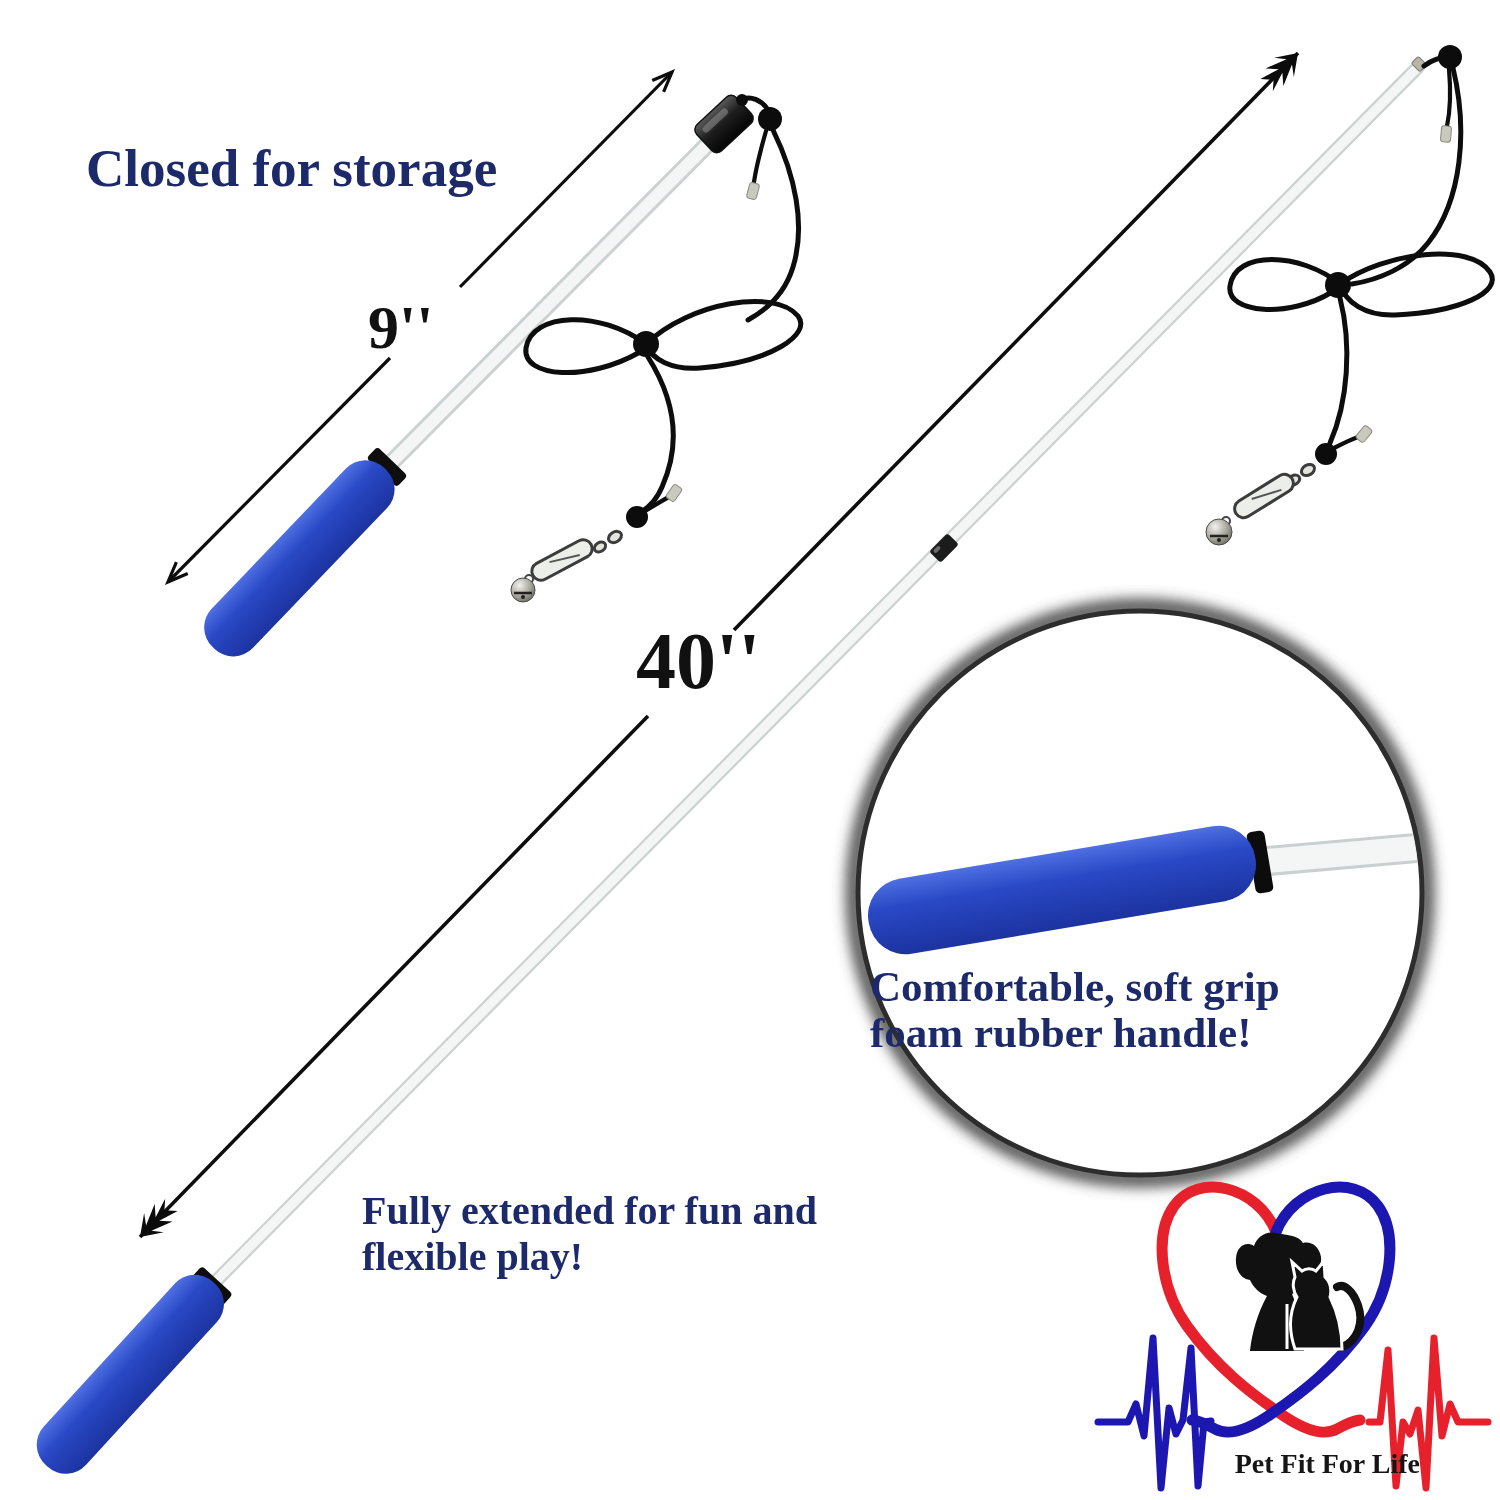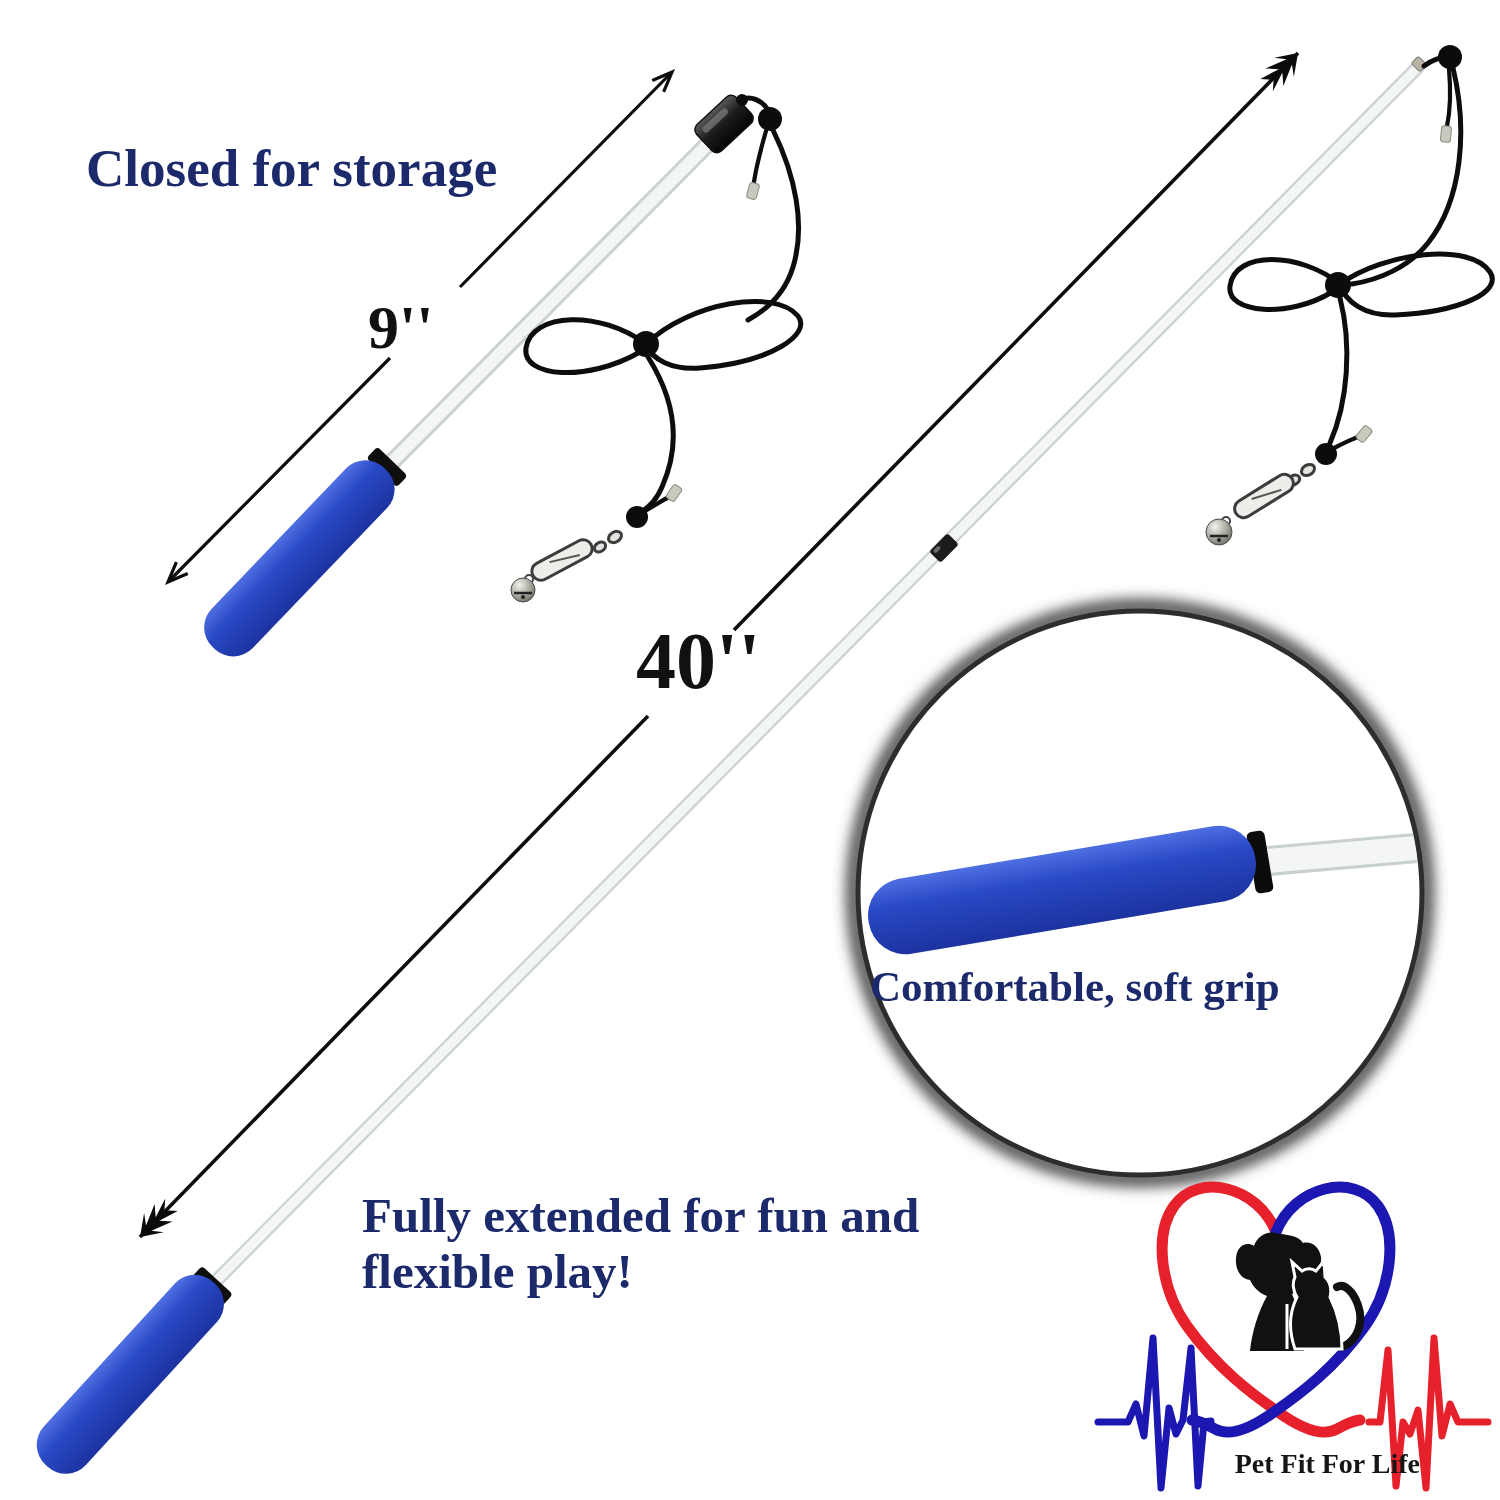--- a/index.html
+++ b/index.html
@@ -4,21 +4,21 @@
 <style>
   html,body{margin:0;padding:0;background:#fff;}
   .stage{position:relative;width:1500px;height:1500px;background:#ffffff;overflow:hidden;
          font-family:"Liberation Serif","DejaVu Serif",serif;border-radius:8px;}
   .stage svg.art{position:absolute;left:0;top:0;width:1500px;height:1500px;}
   .txt{position:absolute;font-weight:bold;color:var(--navy,#1c2a6b);white-space:nowrap;}
   .t-closed-title{left:86px;top:138px;font-size:53px;}
   .t-15{left:368px;top:292px;font-size:62px;color:var(--text-black,#111);}
   .t-40{left:636px;top:616px;font-size:80px;color:var(--text-black,#111);}
   .t-inset{left:870px;top:964px;width:500px;font-size:43px;text-align:left;line-height:1.08;white-space:normal;}
-  .t-extended{left:362px;top:1188px;font-size:49px;line-height:1.15;}
+  .t-extended{left:362px;top:1188px;font-size:40px;line-height:1.15;}
   .t-brand{left:1180px;top:1448px;width:240px;font-size:28px;text-align:right;color:#151515;}
 </style>
 </head>
 <body>
 
 <div class="stage">
 
 <svg class="art" viewBox="0 0 1500 1500">
   <defs>
     <linearGradient id="gradHandle" x1="0" y1="0" x2="0" y2="1">
@@ -187,19 +187,20 @@
     <path d="M252,177 C268,171 274,152 268,135 C263,121 254,113 247,117" stroke="#111111" stroke-width="8" fill="none" stroke-linecap="round"></path>
     <path fill="#111111" stroke="#ffffff" stroke-width="3" d="M205,107 L202,92 L212,101 C216,98 222,98 226,101 L234,91 L235,107 C240,112 242,119 240,127 C248,143 252,162 252,179 L205,179 C199,162 199,143 207,127 C203,121 202,113 205,107 Z"></path>
   </g>
 </svg>
 
   <div class="txt t-closed-title">Closed for storage</div>
   <div class="txt t-15">9''</div>
   <div class="txt t-40">40''</div>
   <div class="txt t-inset">
     <div>Comfortable, soft grip</div>
+    <div>foam rubber handle!</div>
   </div>
   <div class="txt t-extended">
     <div>Fully extended for fun and</div>
     <div>flexible play!</div>
   </div>
   <div class="txt t-brand">Pet Fit For Life</div>
 </div>
 
 </body></html>

